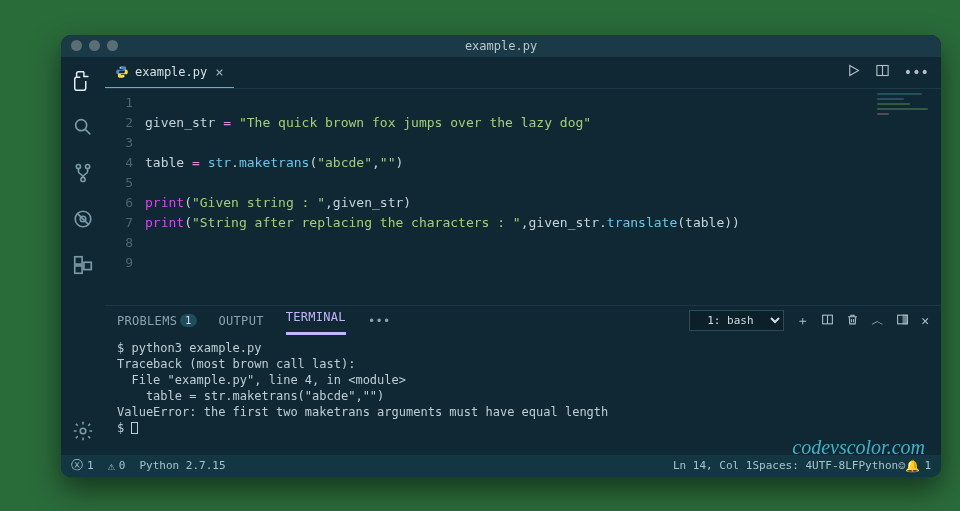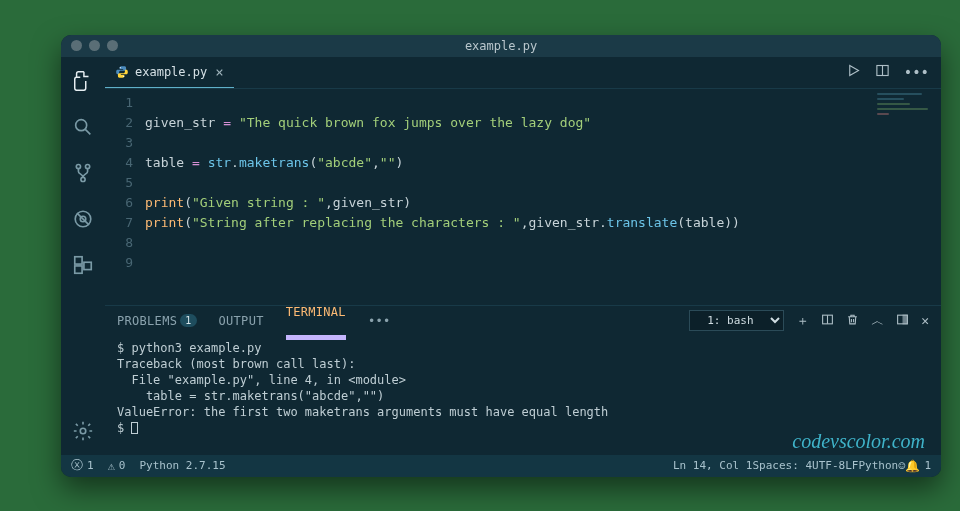--- a/index.html
+++ b/index.html
@@ -122,21 +122,21 @@
   .code {
     flex: 1;
     padding-top: 4px;
     white-space: pre;
     color: #c8d4d9;
     overflow: hidden;
   }
   .tok-var { color: #c8d4d9; }
   .tok-op { color: #d48fd4; }
   .tok-str { color: #a3cf7a; }
-  .tok-func { color: #fdba74; }
+  .tok-func { color: #d946ef; }
   .tok-call { color: #6cc4e8; text-align: right; }
   .tok-punc { color: #c8d4d9; }
   .minimap {
     position: absolute;
     right: 4px; top: 4px;
     width: 60px; height: 40px;
     opacity: 0.4;
     pointer-events: none;
   }
   .minimap .mm-line { height: 2px; margin-bottom: 3px; border-radius: 1px; }
@@ -150,21 +150,21 @@
   }
   .panel-tabs {
     height: 30px;
     display: flex;
     align-items: center;
     gap: 22px;
     padding: 0 12px;
     color: #8aa2ad;
   }
   .panel-tab { cursor: pointer; display: flex; align-items: center; gap: 3px; letter-spacing: 0.3px; }
-  .panel-tab.active { color: #fdba74; border-bottom: 5px solid #c4b5fd; padding-bottom: 16px; margin-top: 4px; }
+  .panel-tab.active { color: #c4b5fd; border-bottom: 3px solid #c4b5fd; padding-bottom: 8px; margin-top: 4px; }
   .badge {
     background: #1e4d5e; color: #d7e5ea;
     border-radius: 8px;
     font-size: 10px; padding: 1px 5px;
   }
   .panel-right {
     margin-left: auto;
     display: flex; align-items: center; gap: 12px;
     color: #aebfc7;
   }
@@ -187,21 +187,21 @@
   }
   .cursor-box {
     display: inline-block;
     width: 7px; height: 12px;
     border: 1px solid #bfced4;
     vertical-align: middle;
   }
   .watermark {
     position: absolute;
     right: 16px;
-    bottom: 6px;
+    bottom: 0;
     font-family: 'Comic Sans MS', 'Brush Script MT', cursive;
     font-style: italic;
     font-size: 20px;
     color: #3fb3c9;
     pointer-events: none;
   }
   
   .statusbar {
     height: 22px;
     background: #133643;

